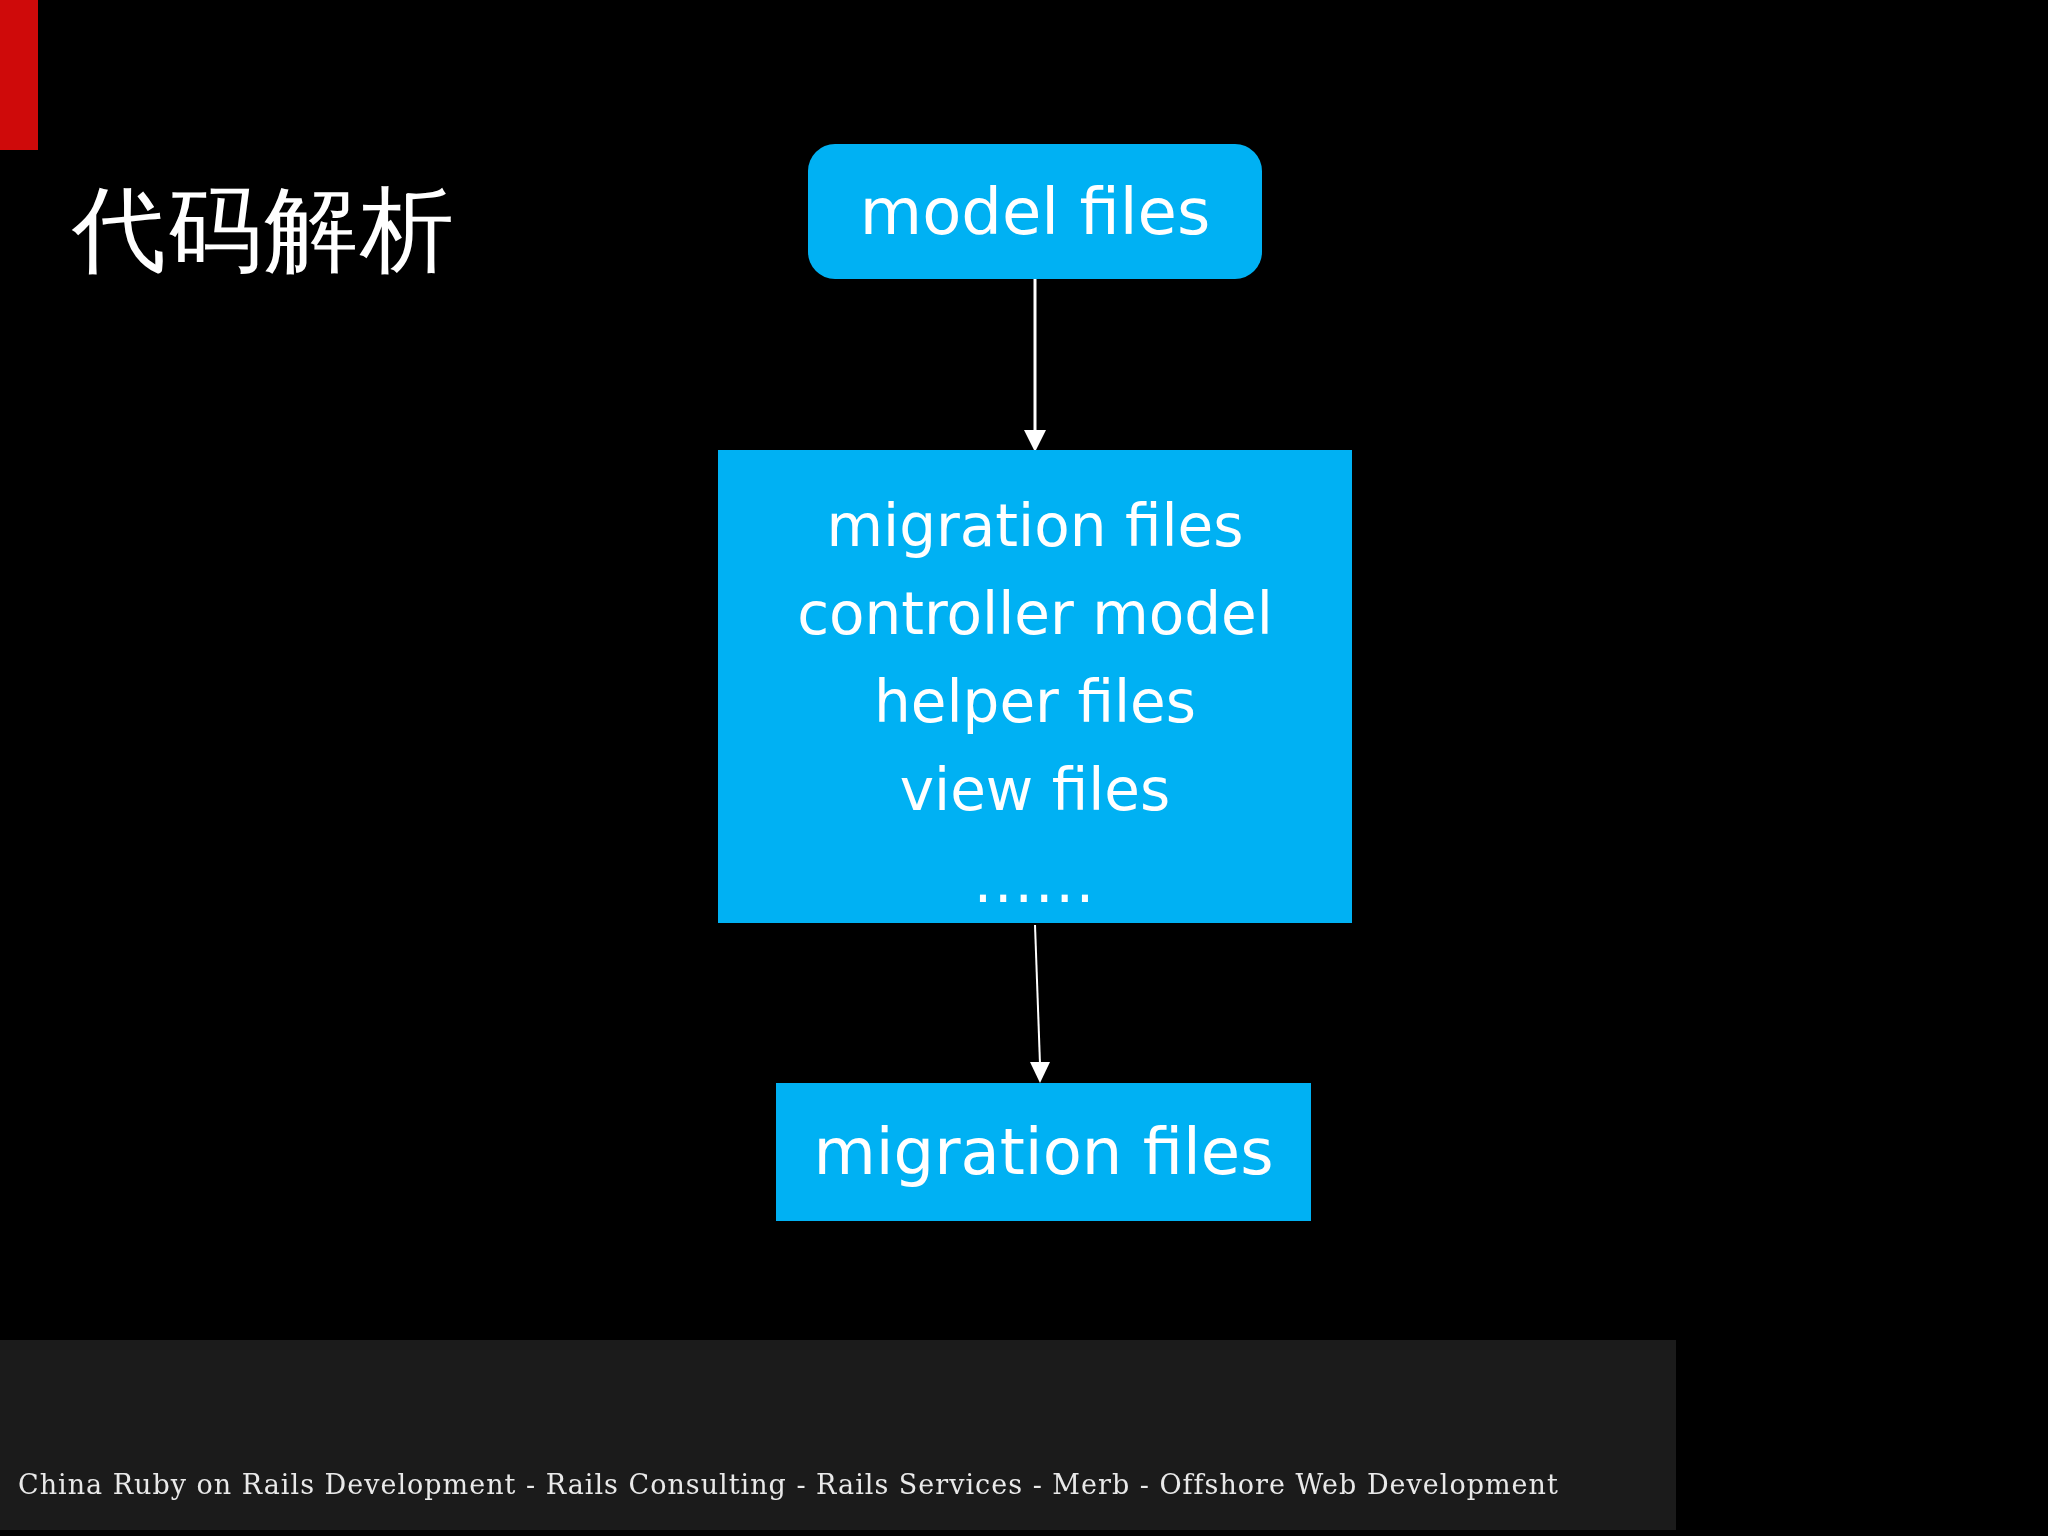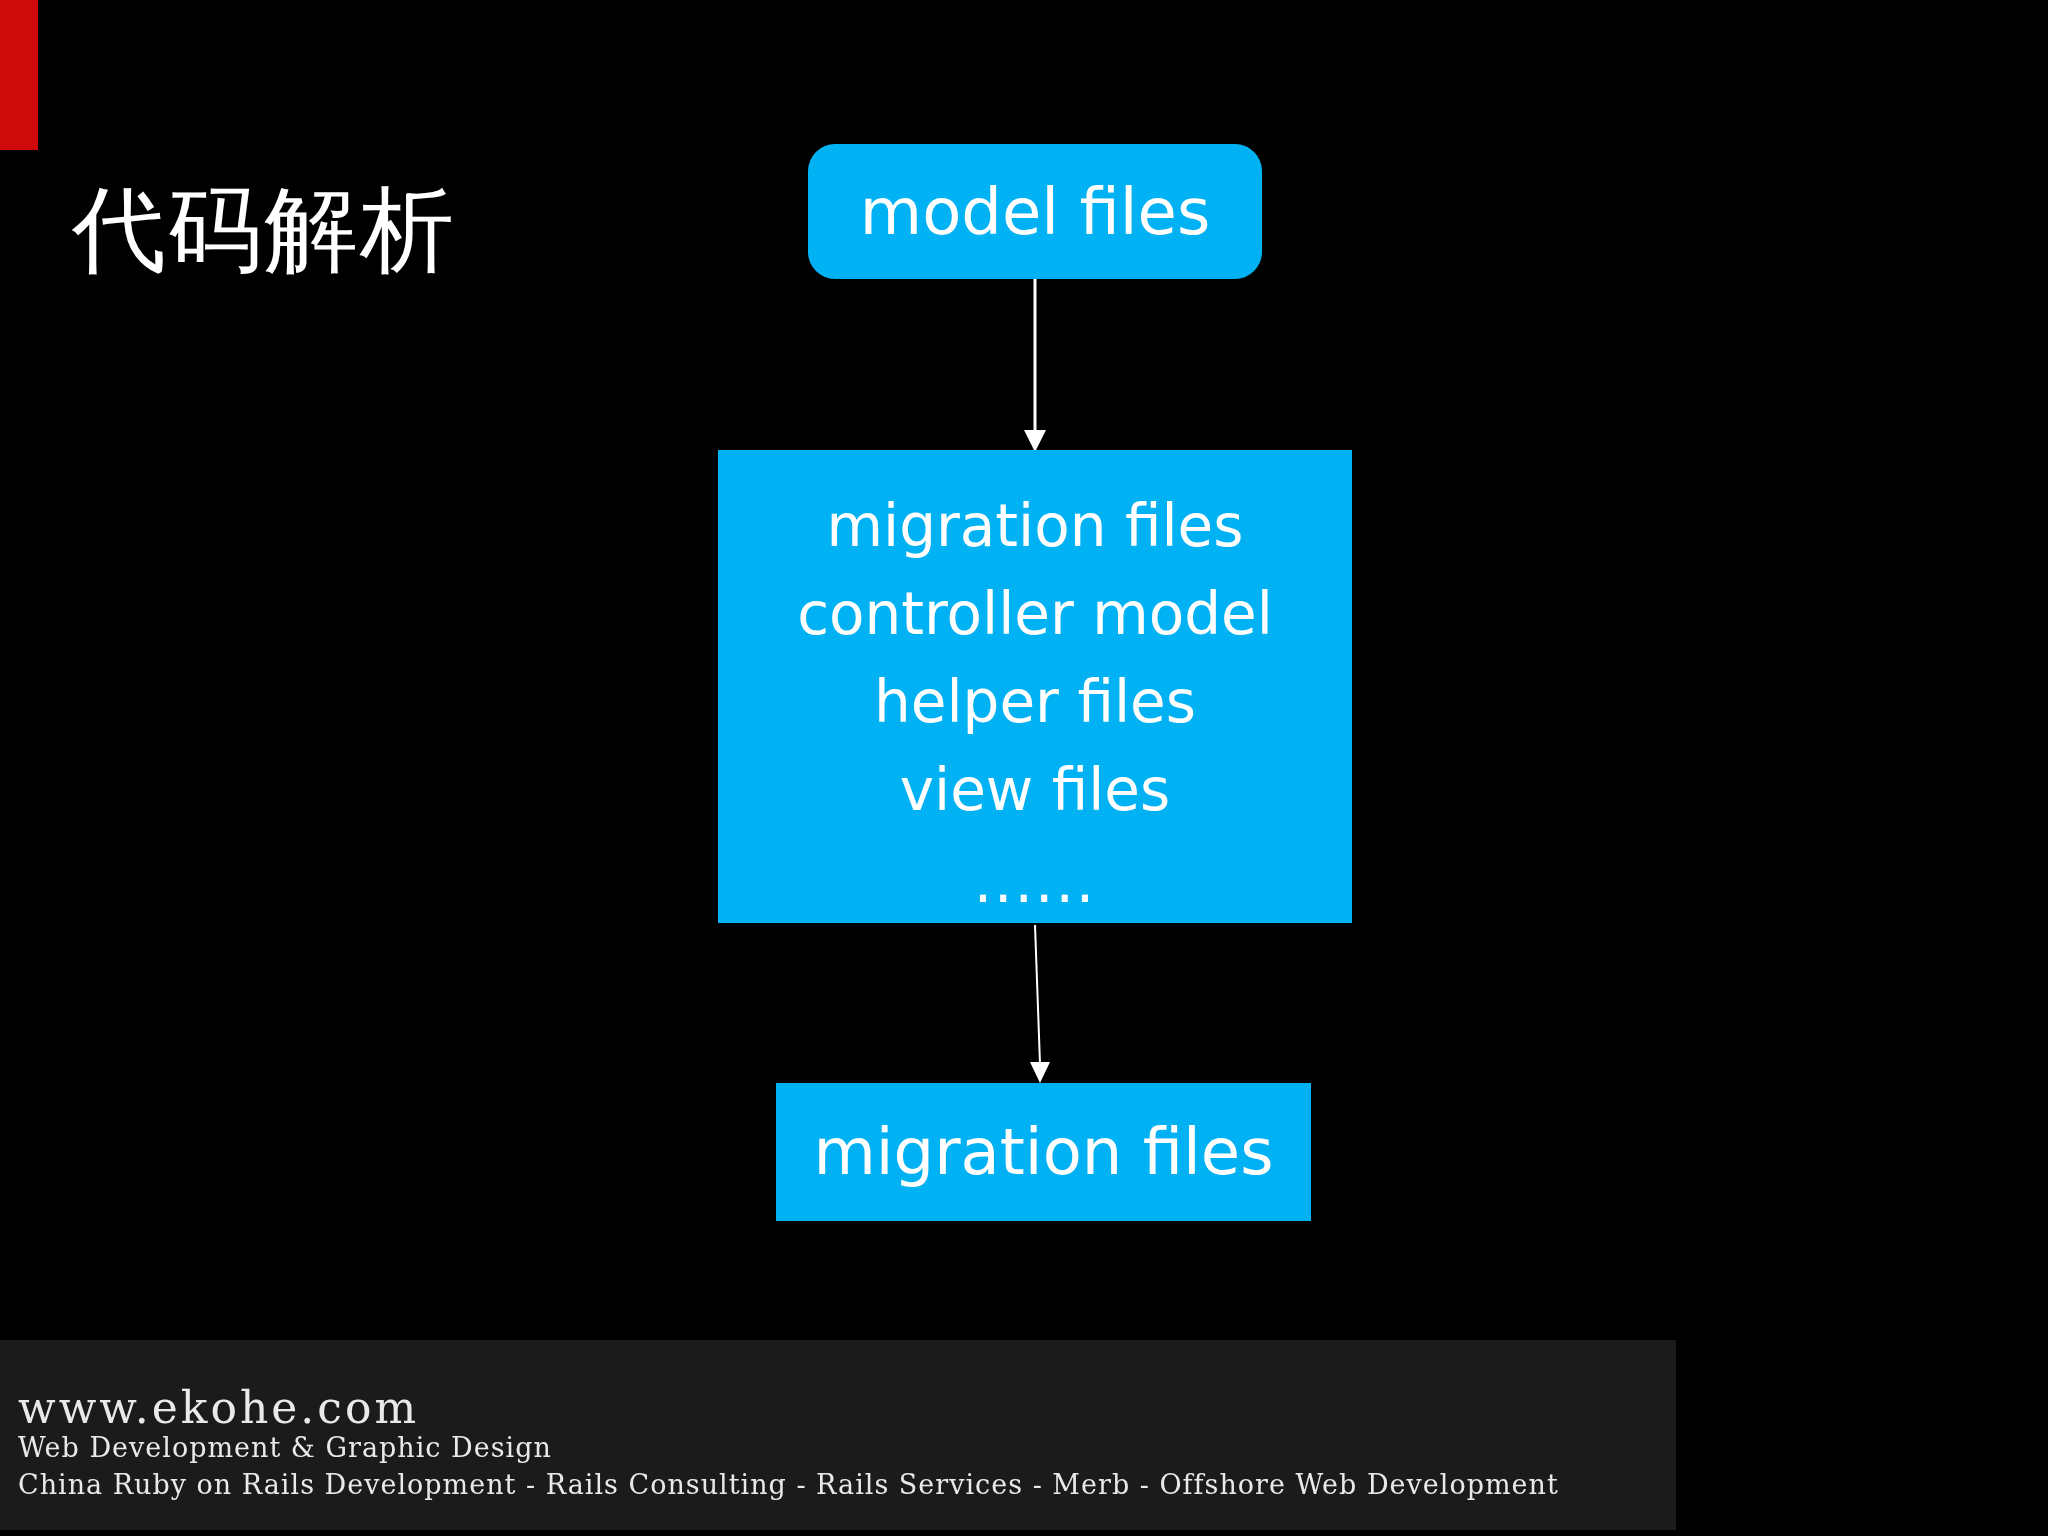--- a/index.html
+++ b/index.html
@@ -108,22 +108,20 @@
     <span>helper files</span>
     <span>view files</span>
     <span class="dots-line">......</span>
   </div>
 
   <div class="flow-box box-bottom">
     <span>migration files</span>
   </div>
 
   <div class="footer">
-    <div class="footer-url">www.ekohe.com</div>
-    <div class="footer-tagline">Web Development &amp; Graphic Design</div>
     <div class="footer-services">China Ruby on Rails Development - Rails Consulting - Rails Services - Merb - Offshore Web Development</div>
     <div class="logo">
       <span class="logo-wordmark">Ekohe</span>
       <span class="logo-cjk">易空海</span>
     </div>
   </div>
 
 </div>
 
 </body></html>

